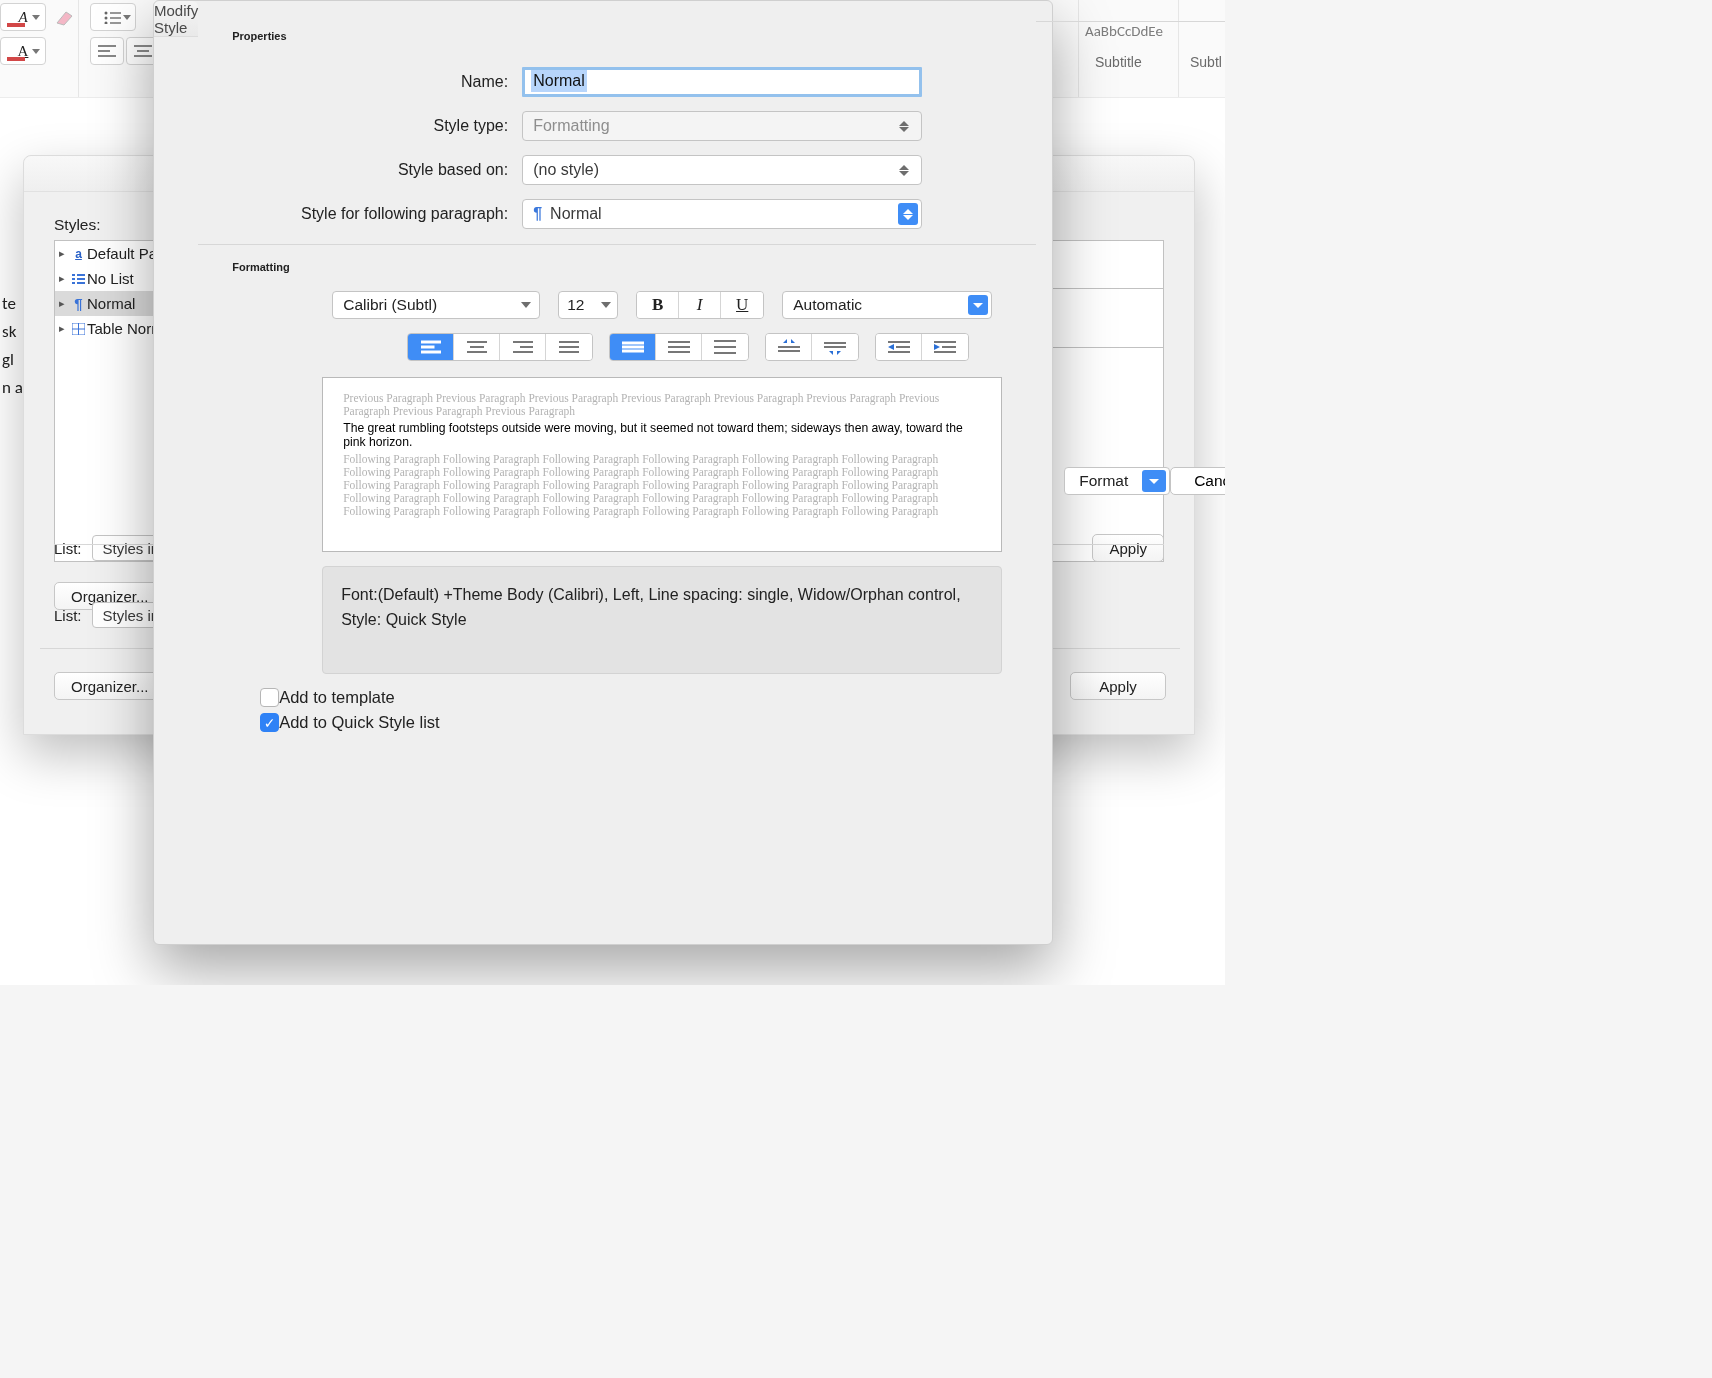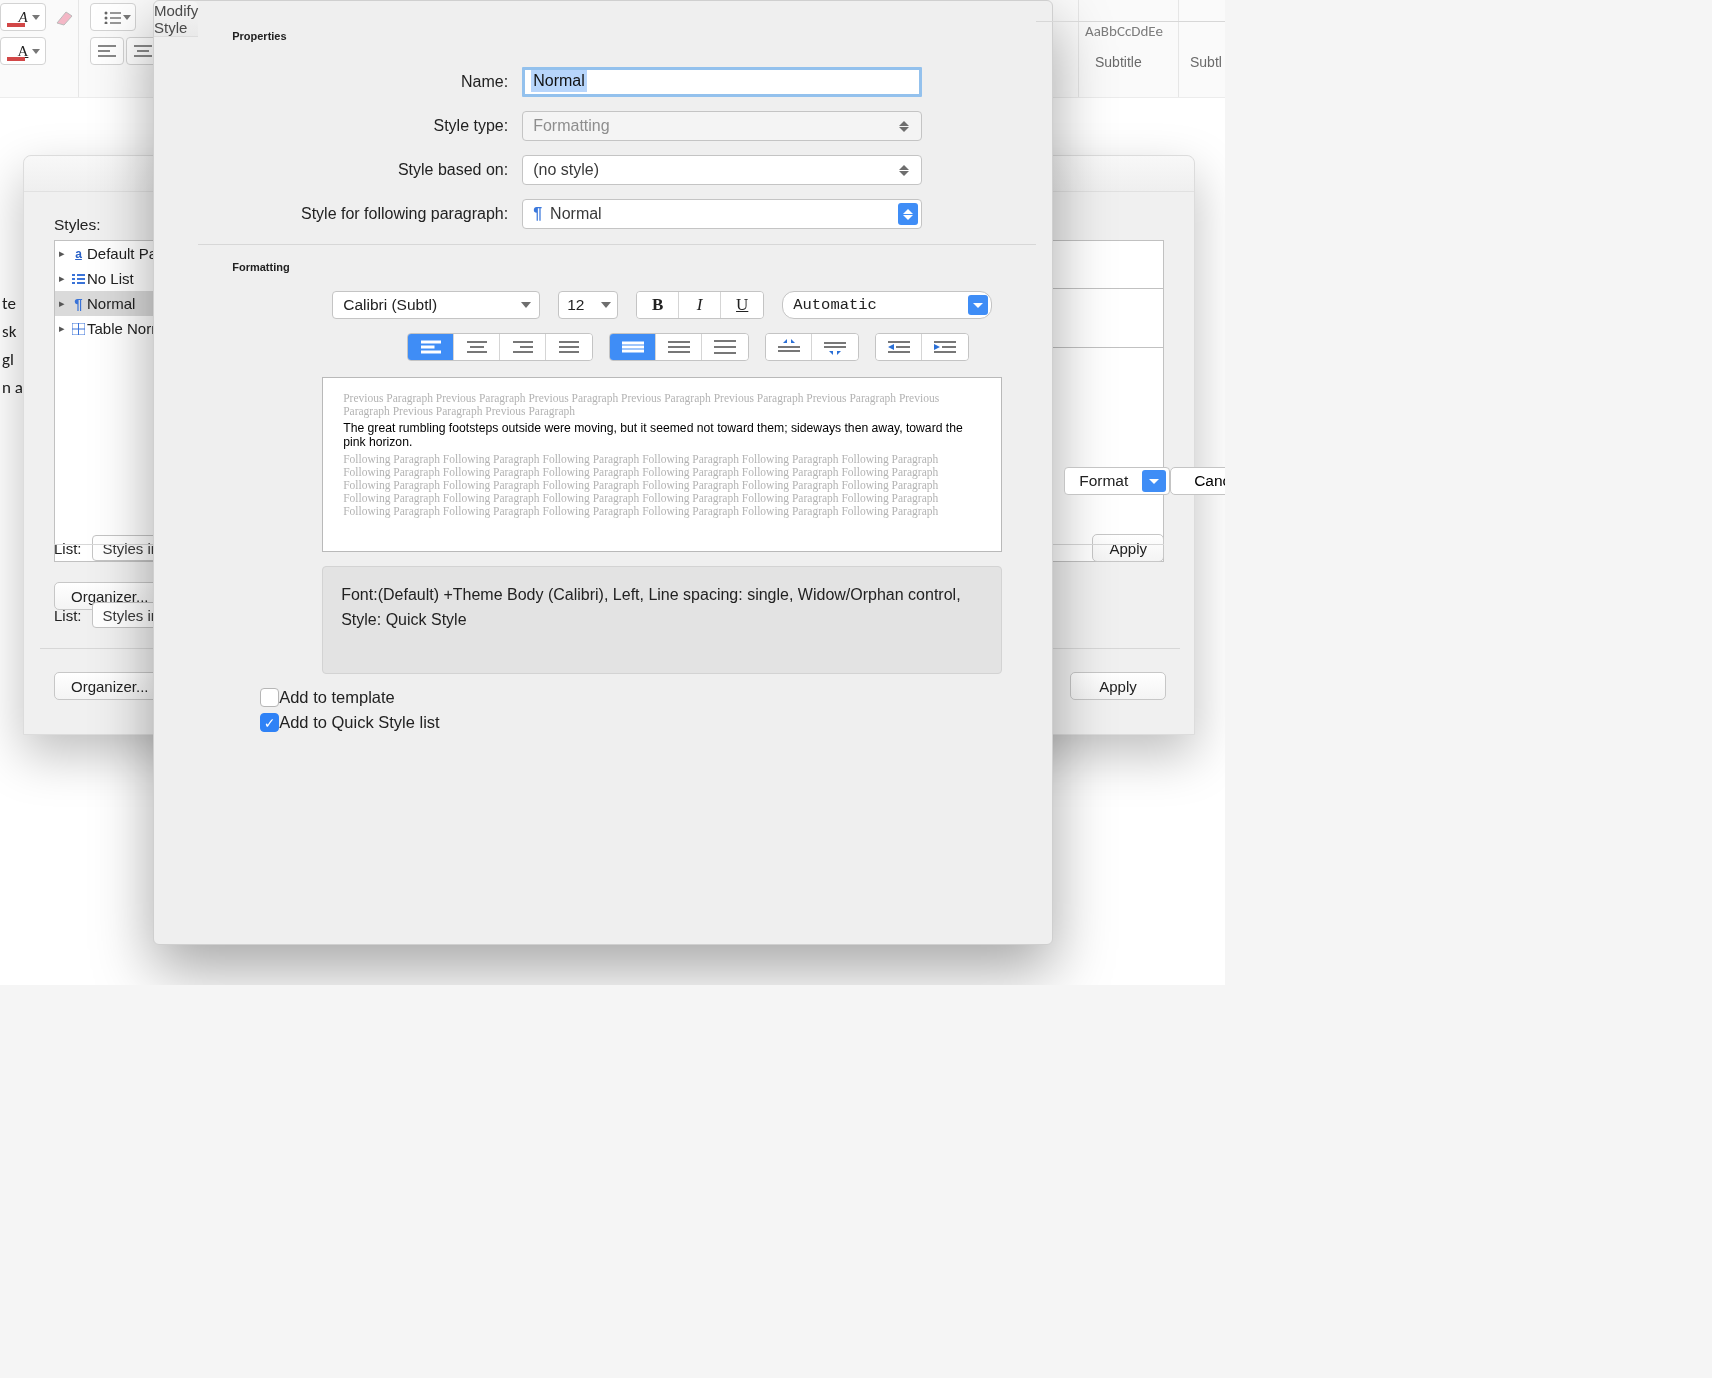--- a/index.html
+++ b/index.html
@@ -61,21 +61,21 @@
   .font-combo { width:208px; height:28px; border:1px solid #c4c4c4; background:#fff; display:flex; align-items:center; padding:0 10px; font-size:15.5px; border-radius:4px; position:relative; }
   .font-combo .darr { position:absolute; right:8px; border-top:6px solid #6e6e6e; border-left:5px solid transparent; border-right:5px solid transparent; }
   .size-combo { width:60px; height:28px; border:1px solid #c4c4c4; background:#fff; display:flex; align-items:center; padding:0 8px; font-size:15.5px; border-radius:4px; position:relative; }
   .size-combo .darr { position:absolute; right:6px; border-top:6px solid #6e6e6e; border-left:5px solid transparent; border-right:5px solid transparent; }
   .seg { display:flex; border:1px solid #c4c4c4; border-radius:4px; overflow:hidden; height:28px; }
   .seg > div { width:42px; display:flex; align-items:center; justify-content:center; border-right:1px solid #d5d5d5; background:#fff; font-size:17px;}
   .seg > div:last-child { border-right:none; }
   .seg .b { font-weight:700; font-family:Georgia, serif; }
   .seg .i { font-style:italic; font-family:Georgia, serif; }
   .seg .u { text-decoration:underline; font-family:Georgia, serif; }
-  .color-combo { width:210px; height:28px; border:1px solid #c4c4c4; background:#fff; display:flex; align-items:center; padding:0 10px; font-size:15.5px; border-radius:12px; position:relative;font-family:Liberation Mono, monospace; }
+  .color-combo { width:210px; height:28px; border:1px solid #c4c4c4; background:#fff; display:flex; align-items:center; padding:0 10px; font-size:15.5px; border-radius:4px; position:relative; }
   .color-combo .arr-box { position:absolute; right:3px; top:3px; bottom:3px; width:20px; background:#3f8df6; border-radius:3px; display:flex; align-items:center; justify-content:center; }
   .color-combo .tri-down { border-top-color:#fff; }
 
   .fmt-bot { display:flex; gap:16px; margin-left:175px; padding-bottom:16px; }
   .grp { display:flex; border:1px solid #c4c4c4; border-radius:4px; overflow:hidden; height:28px; }
   .grp > div { width:46px; display:flex; align-items:center; justify-content:center; border-right:1px solid #d5d5d5; background:#fff; }
   .grp > div:last-child { border-right:none; }
   .grp .active { background:#3f8df6; }
   .grp .active svg * { stroke:#fff; fill:#fff; }
 

